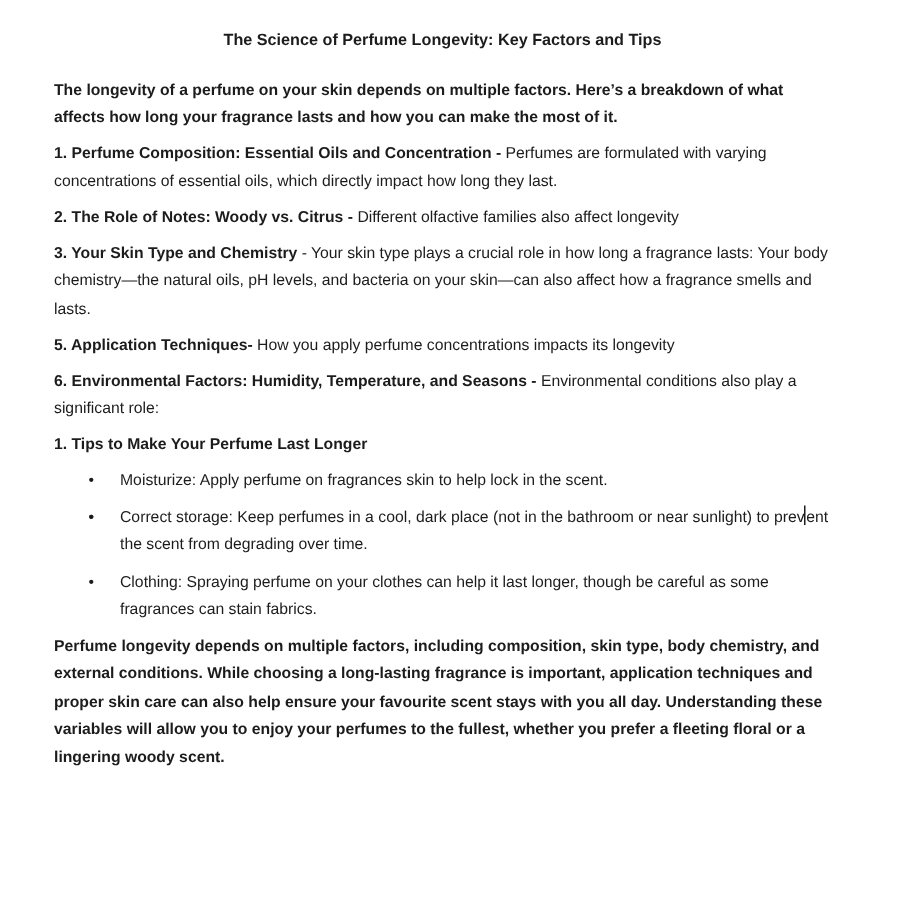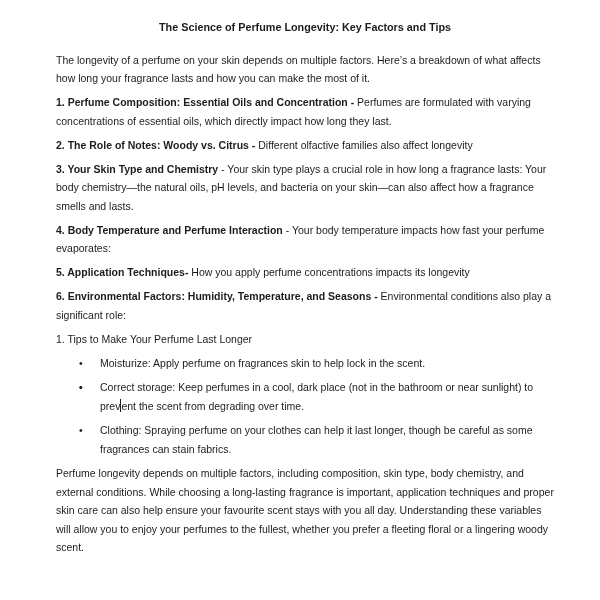--- a/index.html
+++ b/index.html
@@ -11,36 +11,36 @@
     width: 600px;
     height: 600px;
     overflow: hidden;
     font-family: "Liberation Sans", sans-serif;
     color: #1c1c1c;
   }
   .page {
     box-sizing: border-box;
     width: 600px;
     height: 600px;
-    padding: 12px 46px 0 56px;
+    padding: 12px 46px 0 36px;
     font-size: 10.5px;
     line-height: 18.5px;
     -webkit-font-smoothing: antialiased;
   }
   .doc-title {
     font-size: 10.8px;
     line-height: 18.5px;
     font-weight: 700;
     text-align: center;
     margin: 6px 0 14px 0;
   }
   p.para {
     margin: 0 0 5.5px 0;
   }
-  .bold { font-weight: 400; }
+  .bold { font-weight: 700; }
   .seg-bold { font-weight: 700; text-align: center; }
   .seg-regular { font-weight: 400; }
   ul.tips-list {
     list-style: none;
     margin: 2px 0 5.5px 0;
     padding: 0 0 0 44px;
   }
   ul.tips-list li {
     position: relative;
     margin: 0 0 6px 0;
@@ -67,21 +67,20 @@
   <h1 class="doc-title">The Science of Perfume Longevity: Key Factors and Tips</h1>
 
   <p class="para bold">The longevity of a perfume on your skin depends on multiple factors. Here’s a breakdown of what affects how long your fragrance lasts and how you can make the most of it.</p>
 
   <p class="para"><span class="seg-bold">1. Perfume Composition: Essential Oils and Concentration - </span><span class="seg-regular">Perfumes are formulated with varying concentrations of essential oils, which directly impact how long they last.</span></p>
 
   <p class="para"><span class="seg-bold">2. The Role of Notes: Woody vs. Citrus - </span><span class="seg-regular">Different olfactive families also affect longevity</span></p>
 
   <p class="para"><span class="seg-bold">3. Your Skin Type and Chemistry</span><span class="seg-regular"> - Your skin type plays a crucial role in how long a fragrance lasts: Your body chemistry—the natural oils, pH levels, and bacteria on your skin—can also affect how a fragrance smells and lasts.</span></p>
 
-  <p class="para"><span class="seg-bold">4. Body Temperature and Perfume Interaction</span><span class="seg-regular"> - Your body temperature impacts how fast your perfume evaporates:</span></p>
 
   <p class="para"><span class="seg-bold">5. Application Techniques-</span><span class="seg-regular"> How you apply perfume concentrations impacts its longevity</span></p>
 
   <p class="para"><span class="seg-bold">6. Environmental Factors: Humidity, Temperature, and Seasons - </span><span class="seg-regular">Environmental conditions also play a significant role:</span></p>
 
   <p class="para bold">1. Tips to Make Your Perfume Last Longer</p>
 
   <ul class="tips-list">
     <li><span class="bullet-dot">•</span><span>Moisturize: Apply perfume on fragrances skin to help lock in the scent.</span></li>
     <li><span class="bullet-dot">•</span></li>

